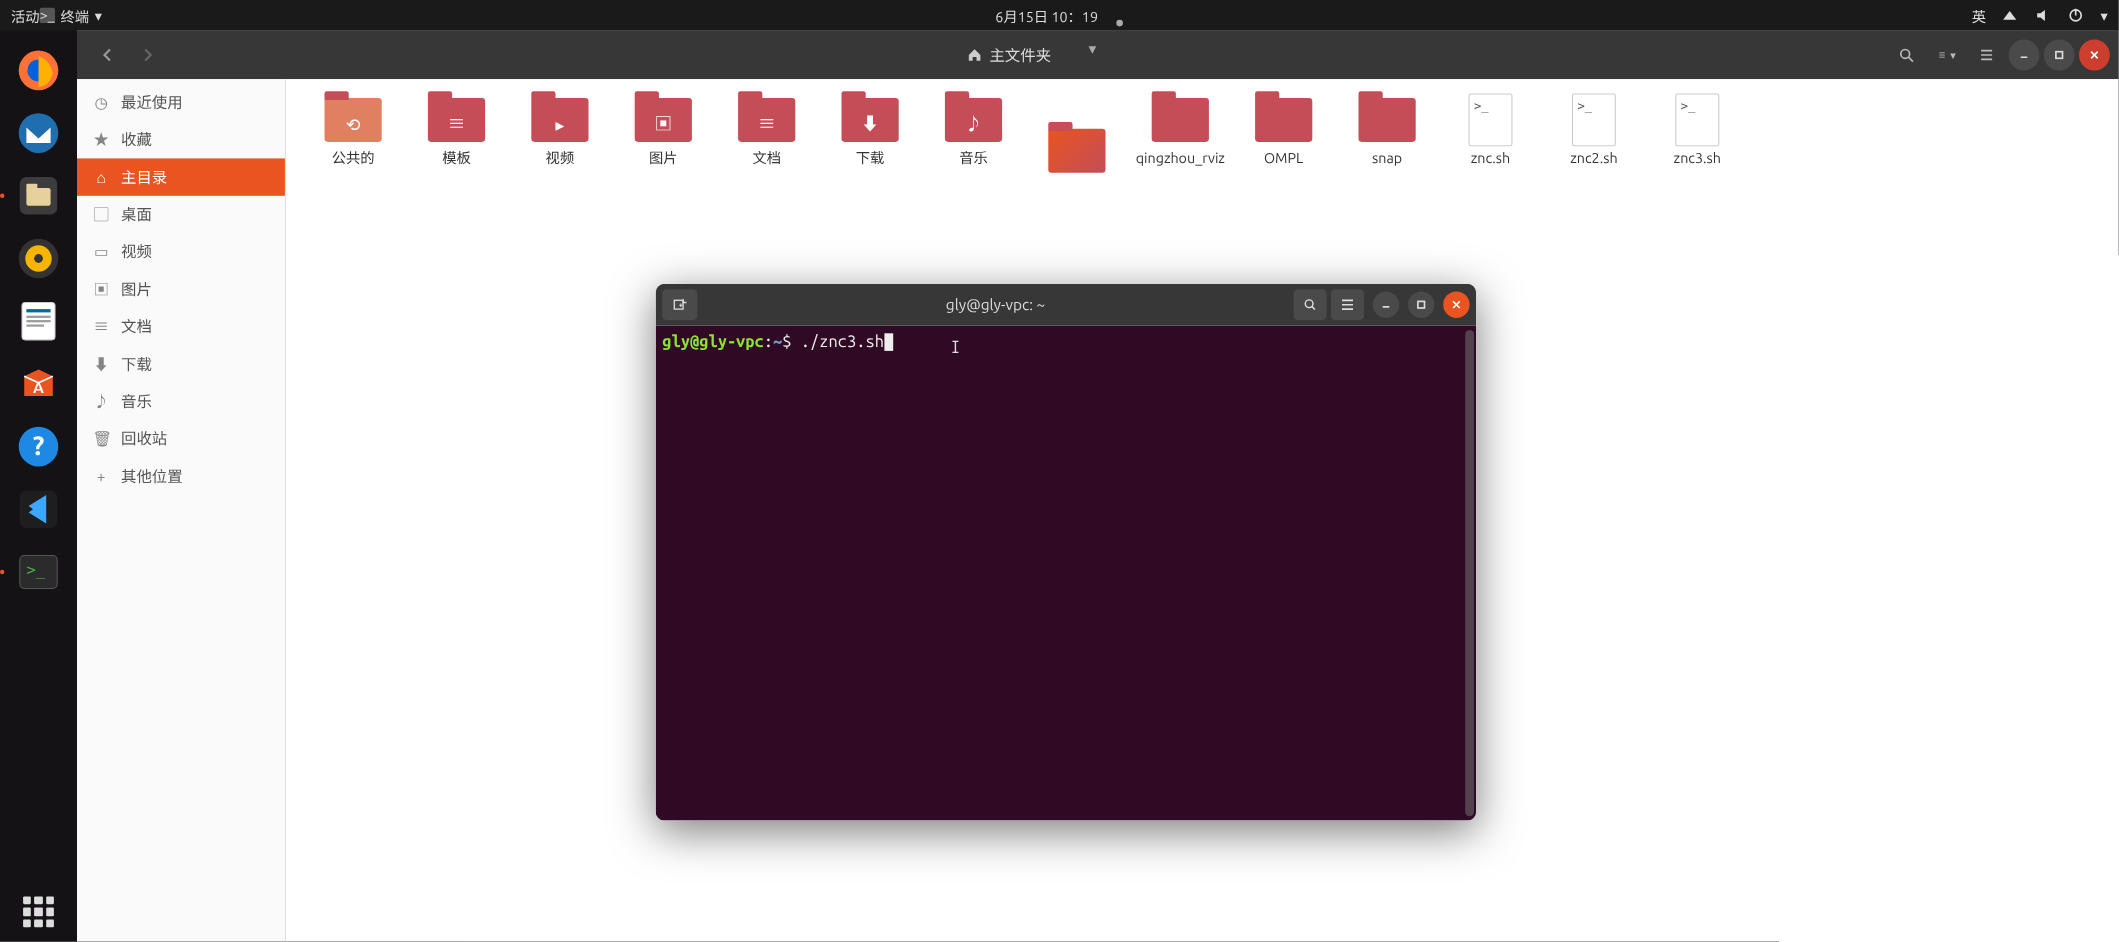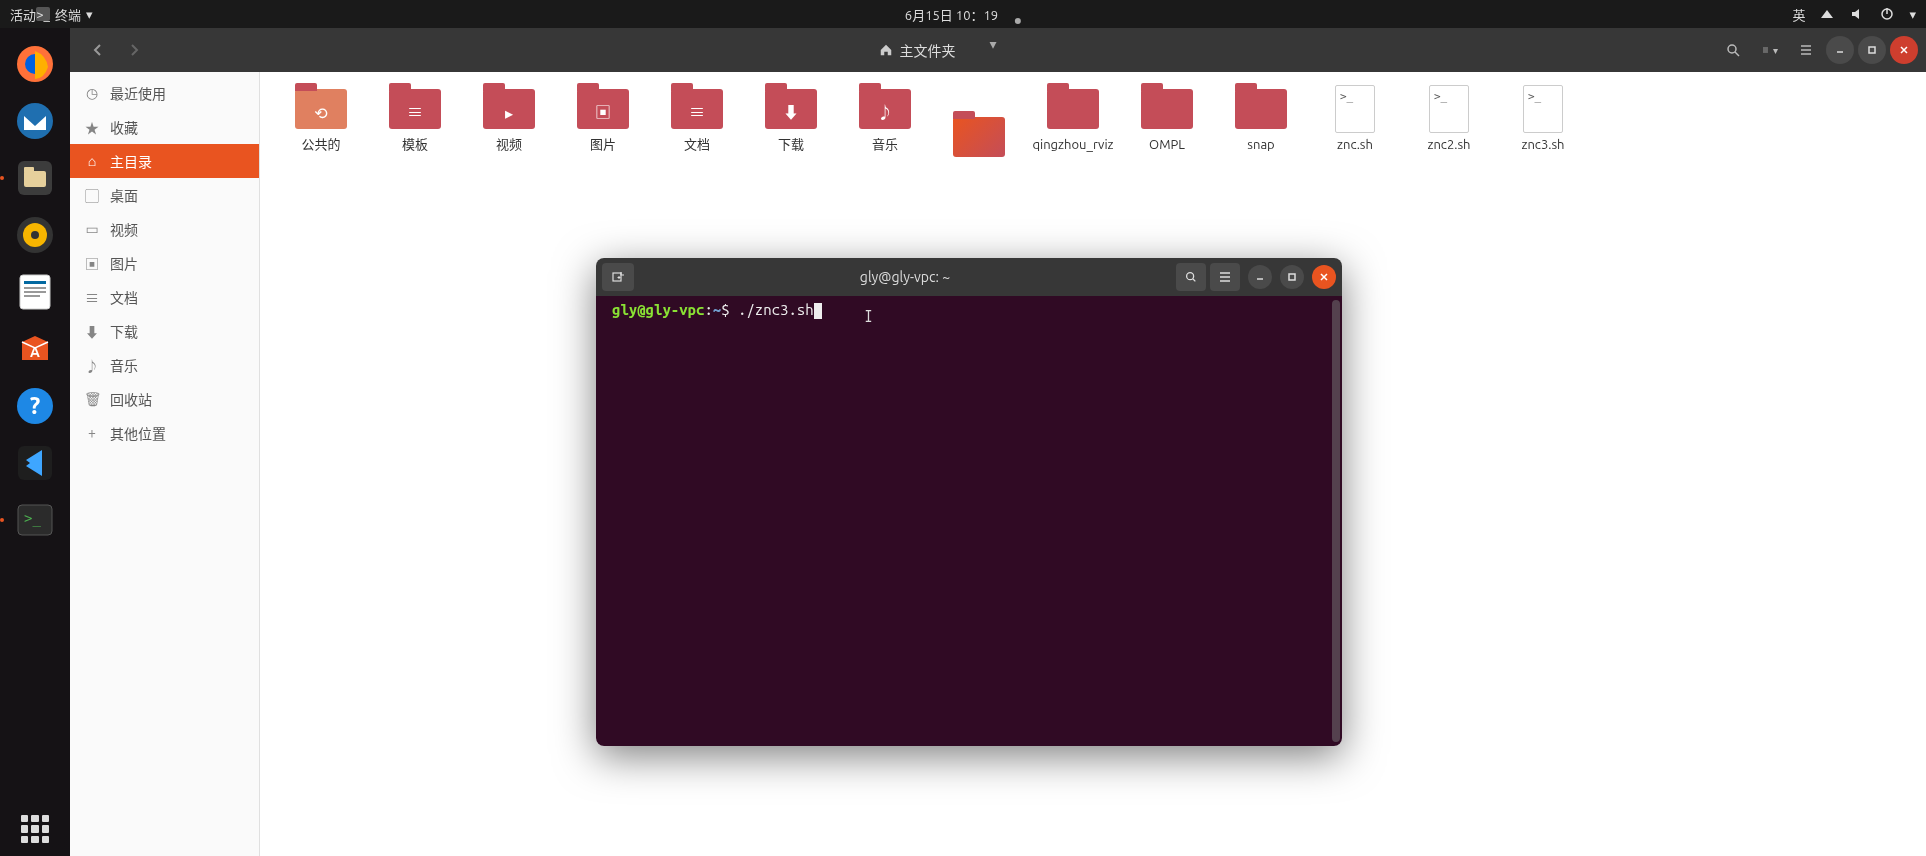--- a/index.html
+++ b/index.html
@@ -63,21 +63,21 @@
 
 .terminal-window { position:absolute; top:230px; left:569px; width:746px; height:488px; border-radius:8px; overflow:hidden; box-shadow:0 10px 40px rgba(0,0,0,0.5); display:flex;flex-direction:column;margin-left:27px;}
 .term-header { background:#373737; height:38px; display:flex;align-items:center;padding:0 6px;color:#ddd;}
 .term-newtab { width:32px;height:28px;display:flex;align-items:center;justify-content:center;border-radius:4px;background:#4a4a4a;color:#ddd;font-size:14px;}
 .term-title { flex:1;text-align:center;font-size:14px;color:#ddd;}
 .term-controls { display:flex;align-items:center;gap:4px;}
 .term-ctrl { width:30px;height:28px;display:flex;align-items:center;justify-content:center;border-radius:4px;background:#4a4a4a;color:#ddd;}
 .term-winbtn { width:24px;height:24px;border-radius:50%;display:flex;align-items:center;justify-content:center;margin-left:4px;font-size:13px;}
 .term-winbtn.min,.term-winbtn.max{background:#4a4a4a;color:#ddd;}
 .term-winbtn.close{background:#e95420;color:#fff;}
-.term-body { flex:1; background:#300a24; padding:4px 16px; font-family:"Ubuntu Mono",monospace;font-size:15px;line-height:1.35;position:relative;}
+.term-body { flex:1; background:#300a24; padding:4px 6px; font-family:"Ubuntu Mono",monospace;font-size:15px;line-height:1.35;position:relative;}
 .term-line { white-space:pre; }
 .term-user { color:#8ae234; font-weight:bold;}
 .term-path { color:#729fcf; font-weight:bold;}
 .term-text { color:#eee; }
 .term-cursor { display:inline-block;width:8px;height:16px;background:#eee;vertical-align:middle;}
 .term-scrollbar{position:absolute;right:2px;top:4px;bottom:4px;width:8px;background:rgba(120,120,120,0.5);border-radius:4px;}
 .text-cursor-ibeam{position:absolute;top:10px;left:268px;color:#ddd;font-size:16px;}
 
 svg { display:block; }
 </style>

